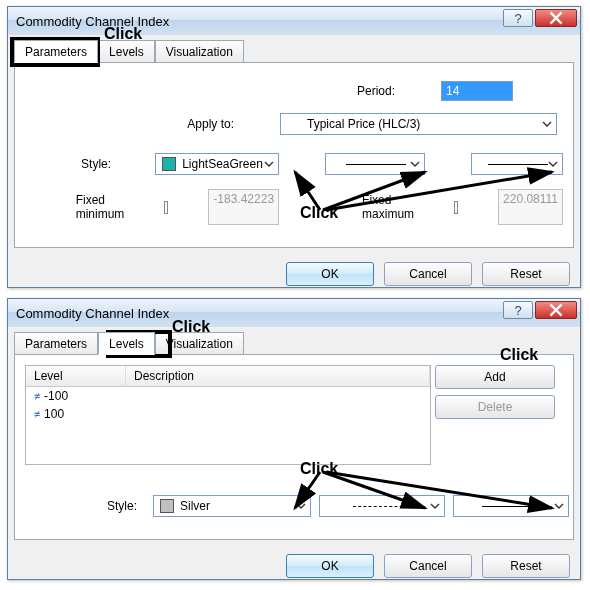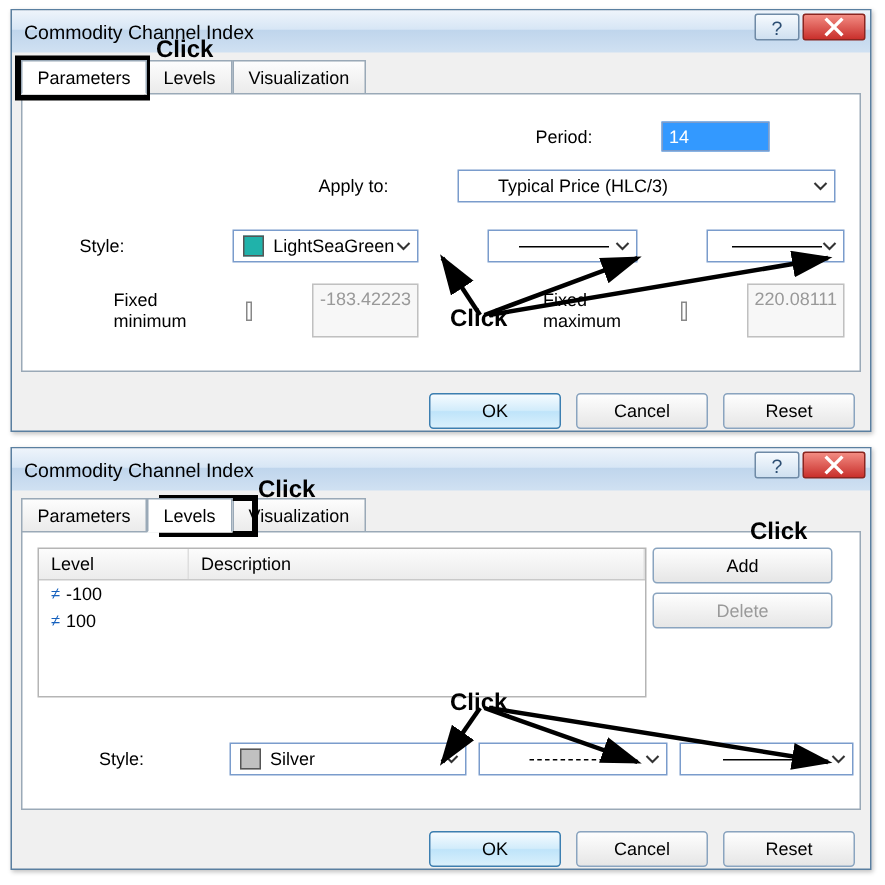--- a/index.html
+++ b/index.html
@@ -75,21 +75,21 @@
     background: #fff;
     margin: 0 6px 6px 6px;
   }
   .rowline {
     display: flex;
     align-items: center;
     margin: 12px 10px;
     font-size: 12px;
     gap: 36px;
   }
-  .lbl { text-align: center; width: 150px; padding-right: 8px; }
+  .lbl { text-align: right; width: 150px; padding-right: 8px; }
   .input-txt {
     border: 1px solid #7a9ccc;
     padding: 2px 4px;
     height: 20px;
     font-size: 12px;
   }
   .input-txt.sel { background: #3399ff; color:#fff; }
   .combo {
     border: 1px solid #7a9ccc;
     background: #fff;
@@ -173,21 +173,21 @@
     <div class="tab"><span>Visualization</span></div>
   </div>
 
   <div class="tabpanel" style="height:186px; position:relative;">
     <div class="rowline" style="justify-content:flex-end; margin-right:60px; margin-top:18px;">
       <span style="margin-right:10px;">Period:</span>
       <div class="input-txt sel" style="width:72px;"><span>14</span></div>
     </div>
     <div class="rowline" style="justify-content:flex-end; margin-right:16px;">
       <span style="margin-right:10px;">Apply to:</span>
-      <div class="combo" style="width:252px;padding-left:26px;">
+      <div class="combo" style="width:277px;padding-left:26px;">
         <span>Typical Price (HLC/3)</span>
         <span class="arrow">
             <svg width="10" height="10">
               <path d="M1 3 L5 7 L9 3" fill="none" stroke="#333" stroke-width="1.4"></path>
             </svg>
           </span>
       </div>
     </div>
     <div class="rowline" style="margin-top:18px;">
       <span class="lbl" style="width:120px;">Style:</span>

